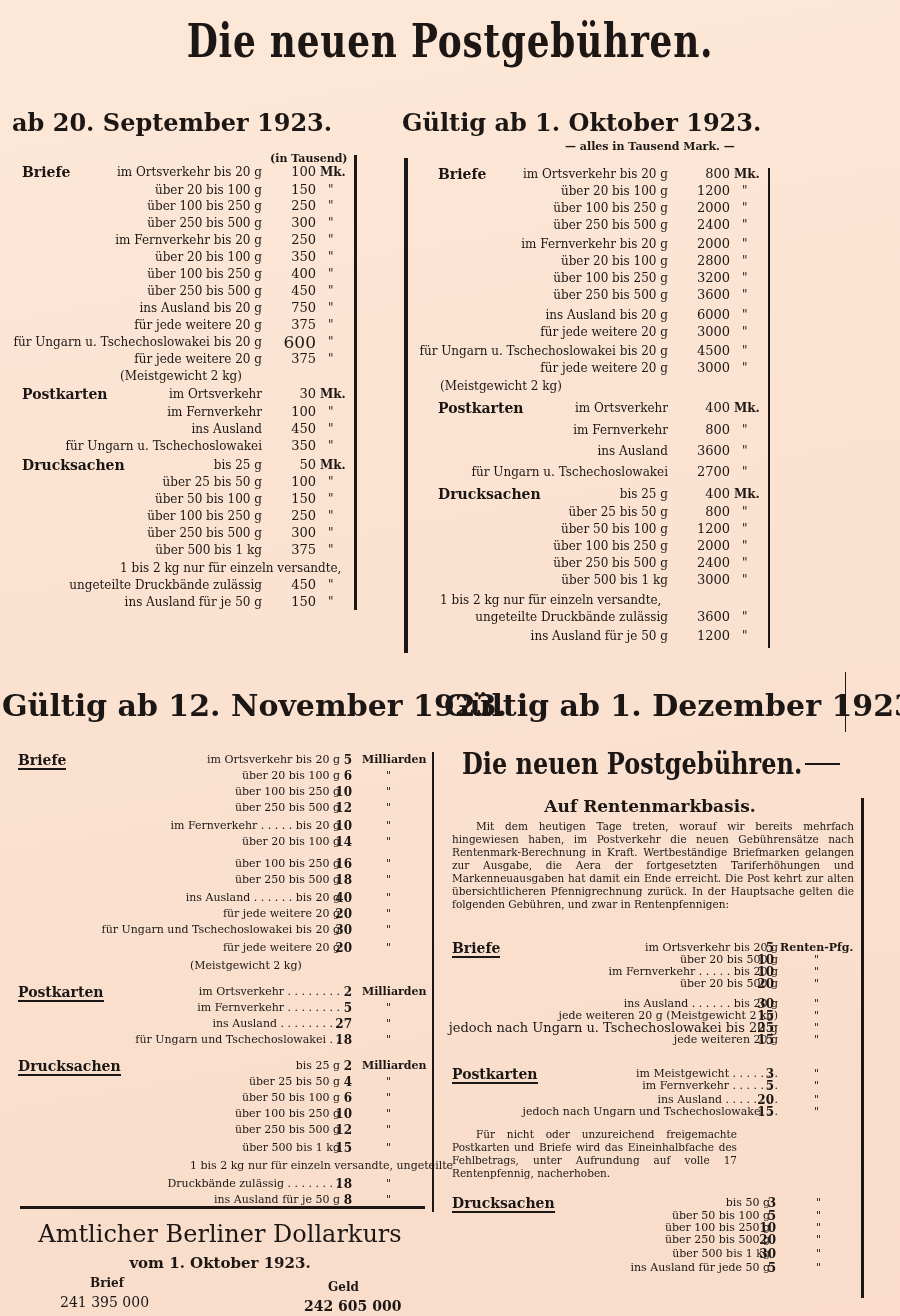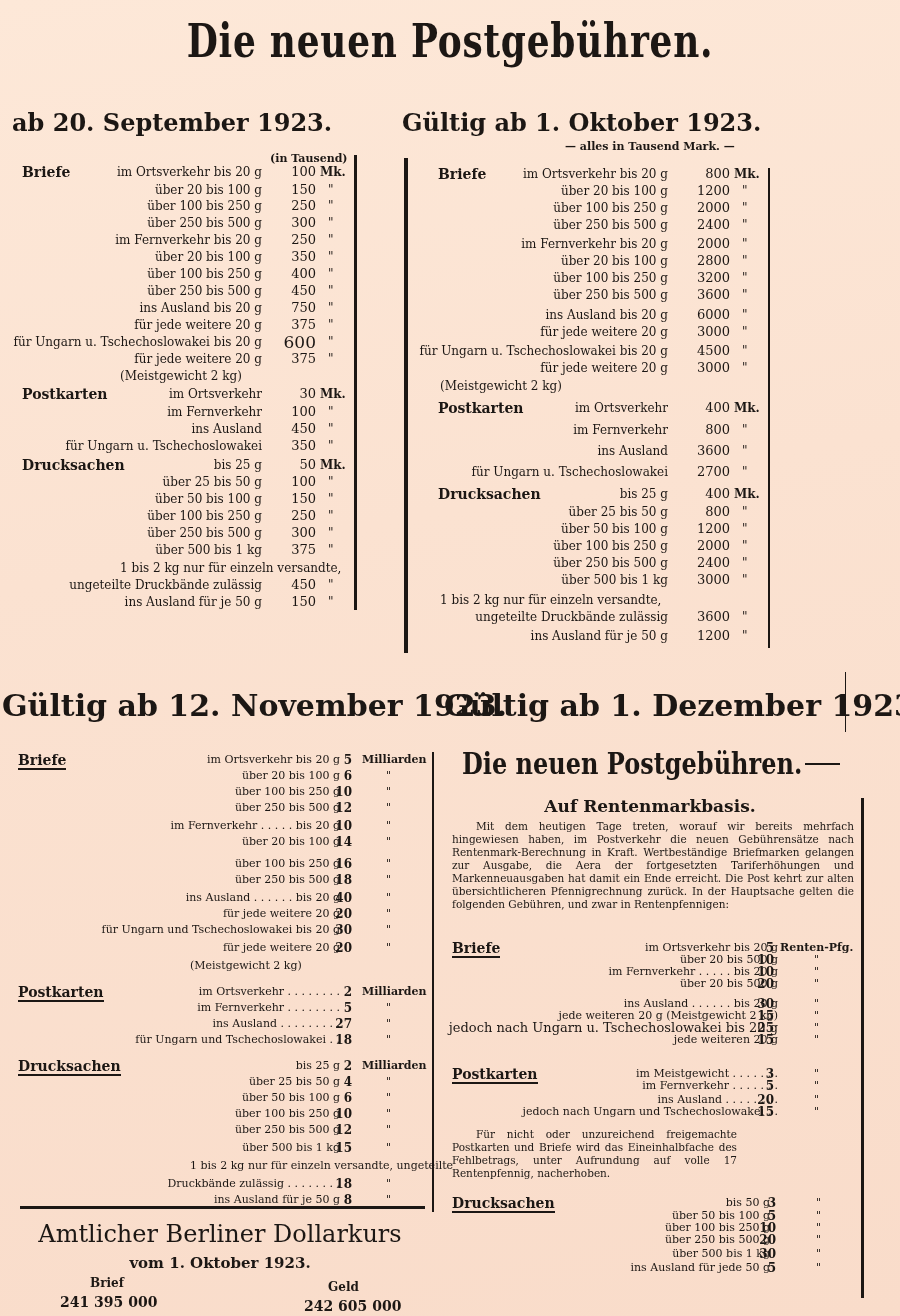--- a/index.html
+++ b/index.html
@@ -294,21 +294,21 @@
     <div class="row" style="left: 386px; top: 1176px; font-size: 11px;">"</div>
     <div class="row" style="top: 1192px; left: 0px; width: 340px; text-align: right; font-size: 11px;">ins Ausland für je 50 g</div>
     <div class="row bold-val" style="left: 292px; width: 60px; text-align: right; top: 1192px; font-size: 12px;">8</div>
     <div class="row" style="left: 386px; top: 1192px; font-size: 11px;">"</div>
   </div>
 <div class="sep" style="left:20px;top:1206px;width:405px;"></div>
 
 <div class="abs" style="left:0;width:440px;top:1220px;text-align:center;font-size:24px;">Amtlicher Berliner Dollarkurs</div>
 <div class="abs" style="left:0;width:440px;top:1254px;text-align:center;font-size:15px;font-weight:bold;">vom 1. Oktober 1923.</div>
 <div class="abs small" style="left:90px;top:1276px;font-weight:bold;">Brief</div>
-<div class="abs" style="left:60px;top:1294px;font-size:14px;font-weight:bold;">241 395 000</div>
+<div class="abs" style="left:60px;top:1294px;font-size:14px;font-weight:normal;">241 395 000</div>
 <div class="abs small" style="left:328px;top:1280px;font-weight:bold;">Geld</div>
 <div class="abs" style="left:304px;top:1298px;font-size:14px;font-weight:bold;">242 605 000</div>
 
 <div class="abs sec-title" style="left:444px;top:688px;font-size:30px;">Gültig ab 1. Dezember 1923.</div>
 <div class="vline" style="left:845px;top:672px;width:1px;height:60px;"></div>
 <div class="abs" style="left:462px;top:746px;font-size:30px;font-weight:bold;transform:scaleX(0.8);transform-origin:left;">Die neuen Postgebühren.</div>
 <div class="abs" style="left:805px;top:763px;width:35px;height:2px;background:#1c1714;"></div>
 <div class="abs" style="left:440px;width:420px;top:796px;text-align:center;font-size:17px;font-weight:bold;">Auf Rentenmarkbasis.</div>
 <div class="vline" style="left:861px;top:798px;width:3px;height:500px;"></div>
 <div class="abs para" style="left:452px;top:820px;width:402px;text-indent:24px;">Mit dem heutigen Tage treten, worauf wir bereits mehrfach hingewiesen haben, im Postverkehr die neuen Gebührensätze nach Rentenmark-Berechnung in Kraft. Wertbeständige Briefmarken gelangen zur Ausgabe, die Aera der fortgesetzten Tariferhöhungen und Markenneuausgaben hat damit ein Ende erreicht. Die Post kehrt zur alten übersichtlicheren Pfennigrechnung zurück. In der Hauptsache gelten die folgenden Gebühren, und zwar in Rentenpfennigen:</div>

